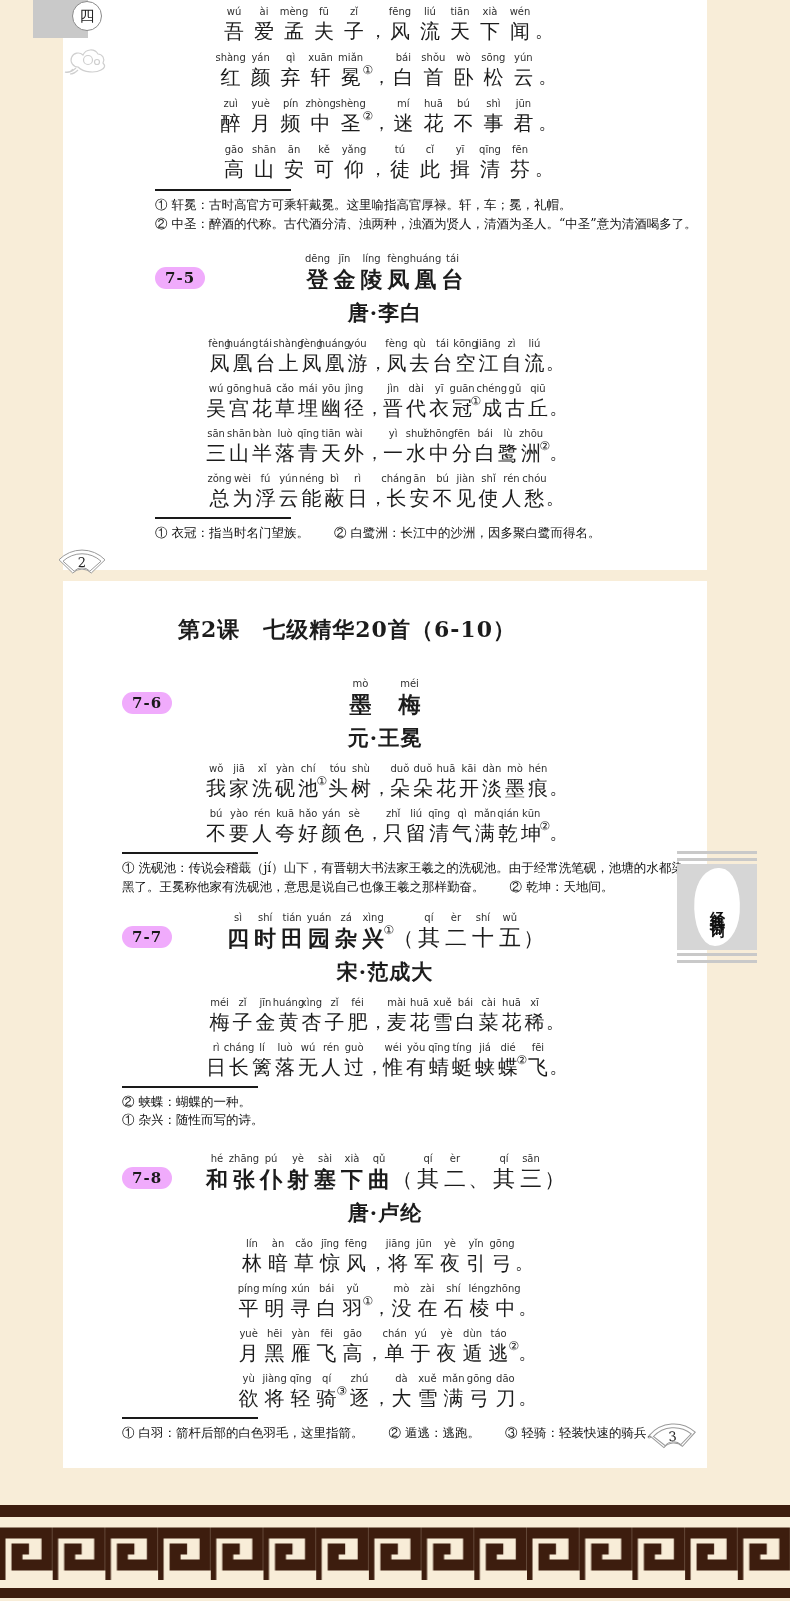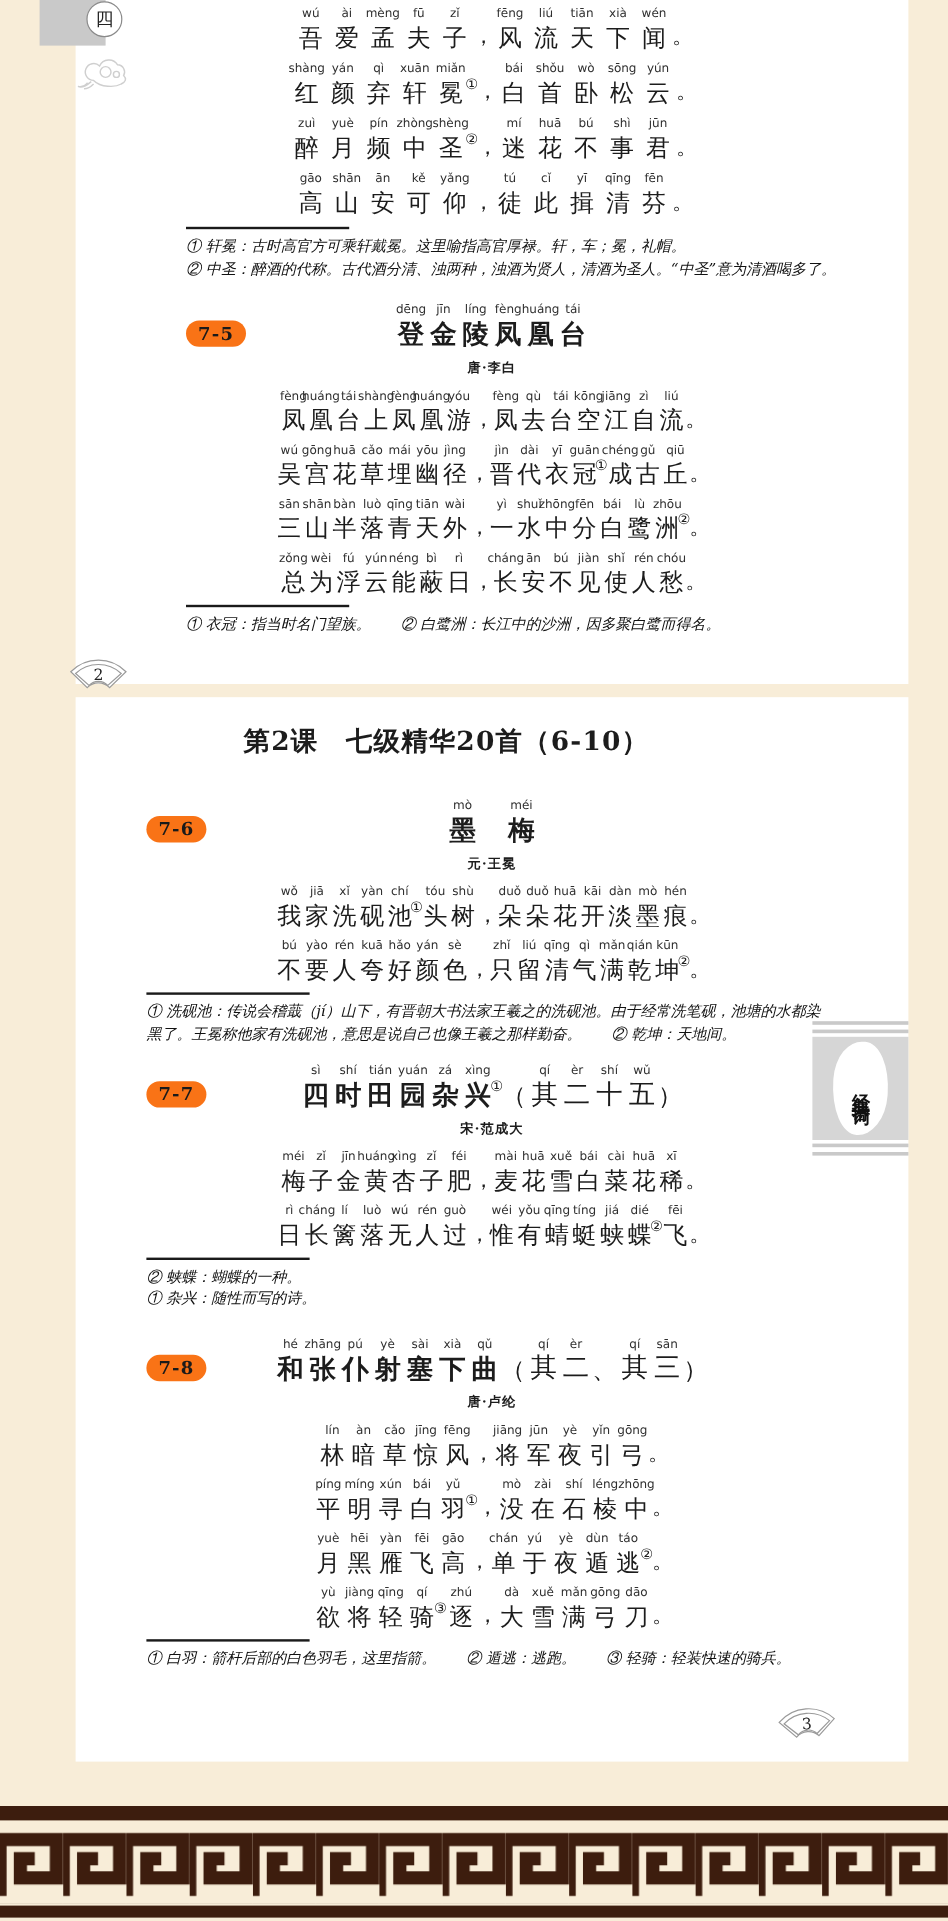--- a/index.html
+++ b/index.html
@@ -1,18 +1,18 @@
 <!DOCTYPE html>
 <html><head>
 <meta charset="utf-8">
 <style>
   html,body{margin:0;padding:0;background:#f8edd8;}
   .canvas{position:relative;width:790px;height:1601px;background:#f8edd8;overflow:hidden;
           font-family:"DejaVu Serif","Liberation Serif",serif;color:#1c1c1c;}
-  .page{position:absolute;left:63px;width:694px;background:#ffffff;}
+  .page{position:absolute;left:63px;width:644px;background:#ffffff;}
   .page1{top:0;height:570px;}
   .page2{top:581px;height:887px;}
 
   
   .corner-square{position:absolute;left:33px;top:0;width:55px;height:38px;background:#c9c9c9;}
   .corner-circle{position:absolute;left:72px;top:1px;width:28px;height:28px;border-radius:50%;
                  background:#fff;border:1px solid #8a8a8a;display:flex;align-items:center;justify-content:center;
                  font-size:15px;color:#222;}
   .cloud{position:absolute;left:64px;top:40px;}
 
@@ -29,37 +29,37 @@
   .tight .cell{width:23px;}
 
   
   .poem-head{position:relative;margin-top:0;}
   .title-line{margin-bottom:0;}
   .title-line .cell{width:27px;}
   .title-line .hz{font-size:22px;line-height:28px;font-weight:700;}
   .title-line .light .hz{font-weight:400;}
   .title-line .punct{font-size:20px;line-height:28px;width:22px;}
   .title-line .fnmark{margin-bottom:16px;}
-  .badge{position:absolute;left:59px;bottom:4px;background:#f97316;color:#1a1a1a;border-radius:11px;
+  .badge{position:absolute;left:59px;bottom:4px;background:#f0abfc;color:#1a1a1a;border-radius:11px;
          padding:2px 10px;font-size:15px;font-weight:700;letter-spacing:1px;}
   .page1 .badge{left:92px;}
-  .author{text-align:center;font-size:11px;font-weight:700;margin-top:6px;letter-spacing:1px;}
+  .author{text-align:center;font-size:21px;font-weight:700;margin-top:6px;letter-spacing:1px;}
   .lines{margin-top:10px;}
   .lines .char-line{margin-bottom:6px;}
 
   
-  .fnblock{margin-left:92px;width:548px;margin-top:6px;font-style:italic;}
+  .fnblock{margin-left:92px;width:548px;margin-top:6px;}
   .page2 .fnblock{margin-left:59px;width:572px;}
   .fn-divider{height:2px;background:#1a1a1a;width:136px;margin-bottom:5px;}
   .fn-line{font-size:12.5px;line-height:1.5;color:#111;}
 
   
   .tail-lines{padding-top:5px;}
   .s75{margin-top:18px;}
-  .lesson-title{margin-top:0;padding-top:22px;text-align:center;font-size:22px;font-weight:700;
+  .lesson-title{margin-top:0;padding-top:34px;text-align:center;font-size:22px;font-weight:700;
                 letter-spacing:1px;transform:translateX(-38px);}
   .s76{margin-top:32px;}
   .s77{margin-top:14px;}
   .s78{margin-top:22px;}
 
   
   .side-tab{position:absolute;left:677px;top:851px;width:80px;}
   .tab-line{height:3px;background:#c9c9c9;}
   .tab-line + .tab-line{margin-top:4px;}
   .tab-box{margin-top:3px;margin-bottom:3px;height:86px;background:#d6d6d6;position:relative;

